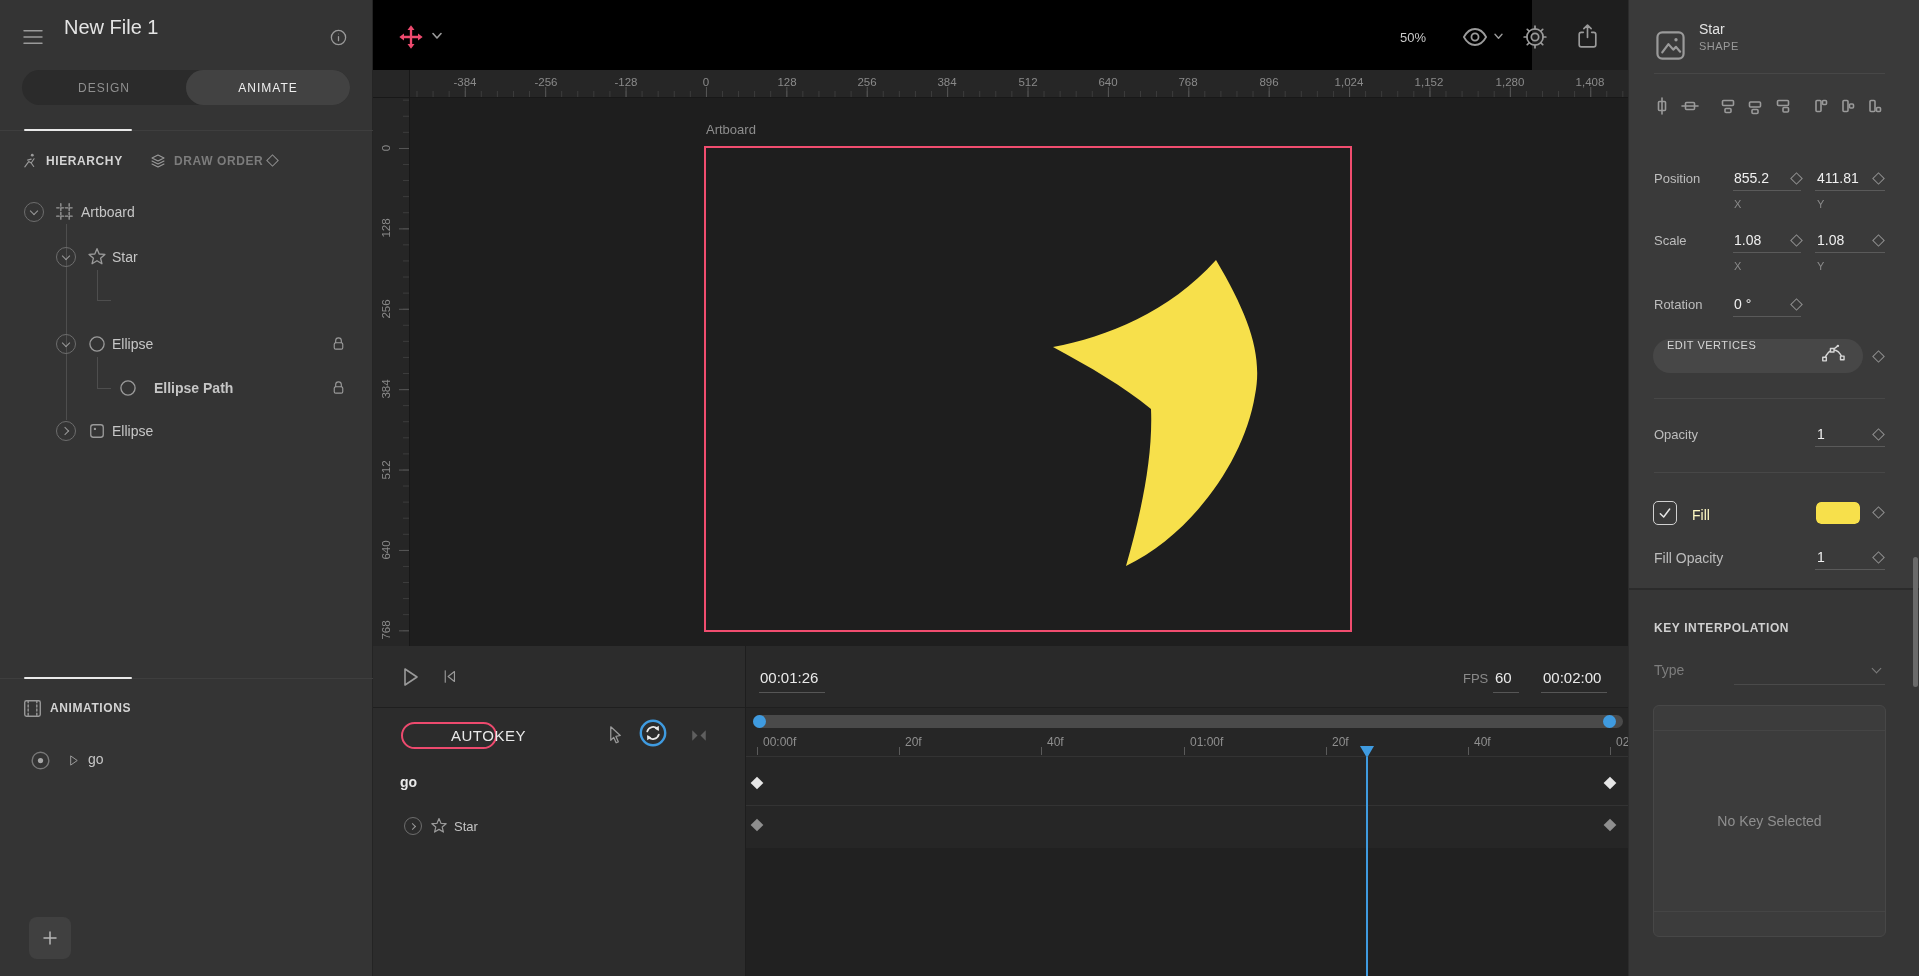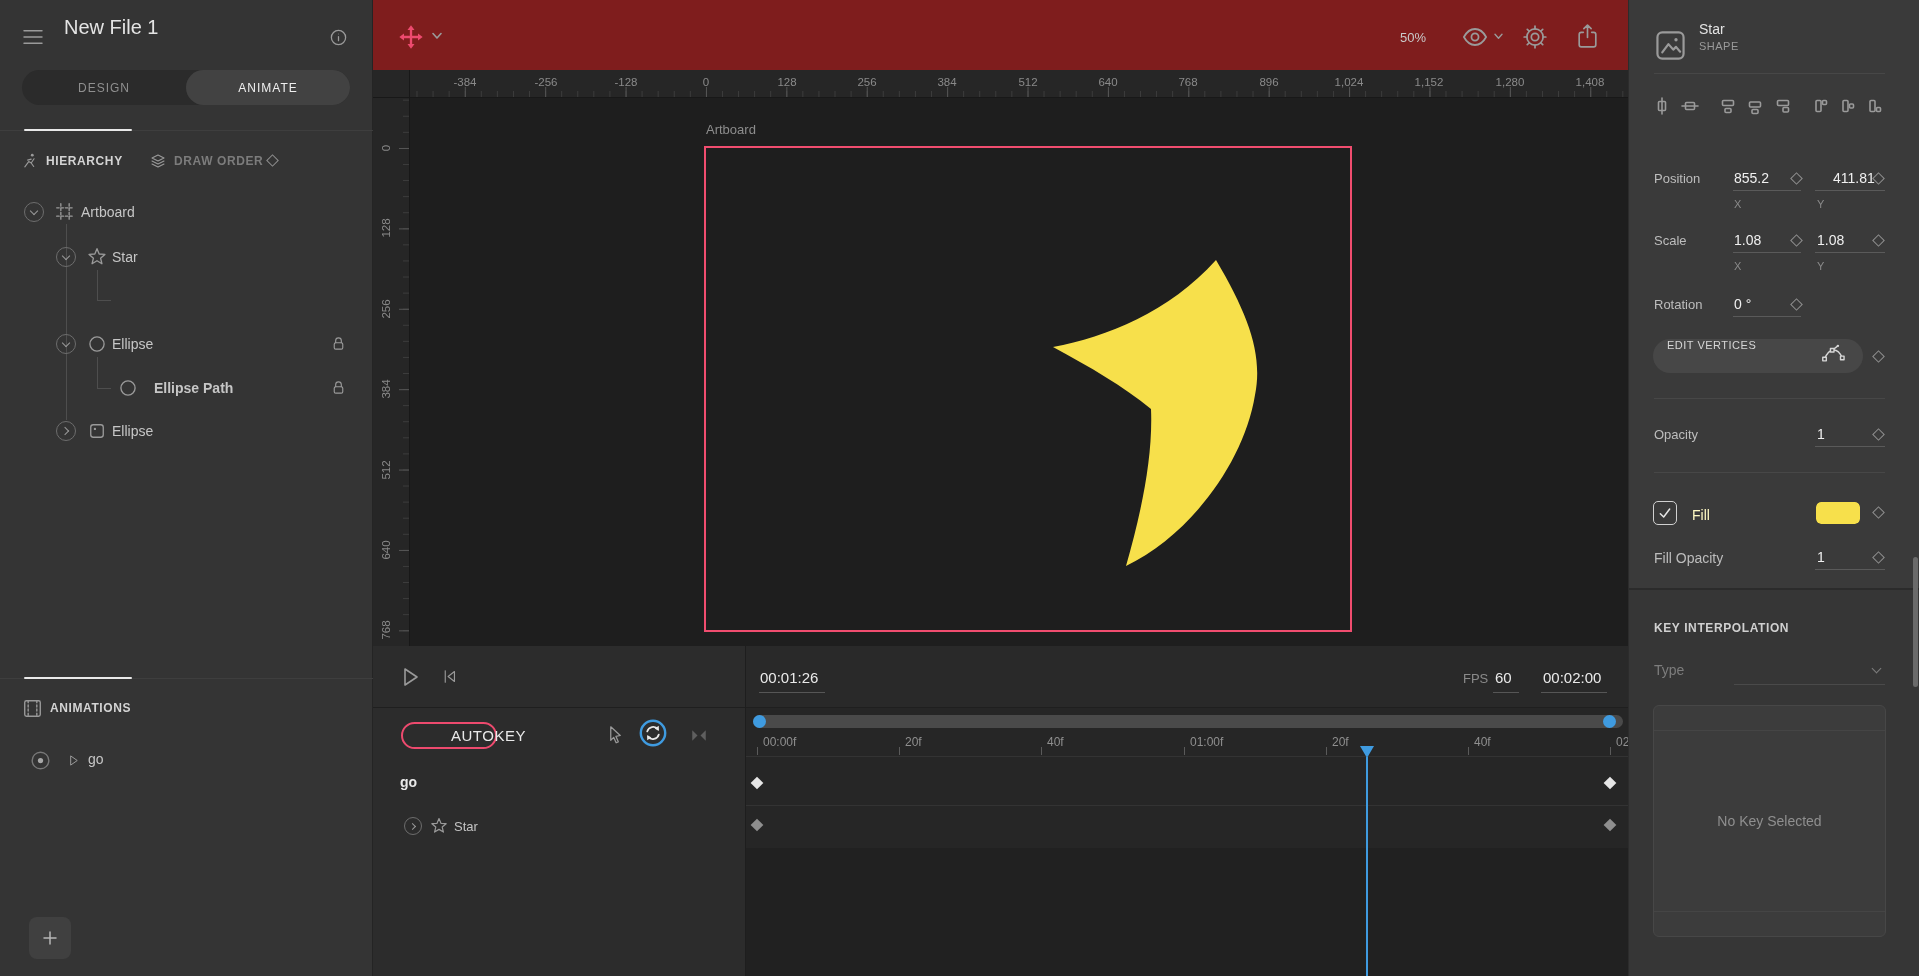--- a/index.html
+++ b/index.html
@@ -24,21 +24,21 @@
   .expander{width:20px;height:20px;border:1px solid #6d6d6d;border-radius:50%;display:flex;align-items:center;justify-content:center;}
   .chev{width:6px;height:6px;border-right:1.5px solid #9a9a9a;border-bottom:1.5px solid #9a9a9a;}
   .chev.down{transform:rotate(45deg);margin-top:-2px;}
   .chev.right{transform:rotate(-45deg);margin-left:-2px;}
   .gline{background:#4e4e4e;}
   .diamond-o{width:9px;height:9px;border:1px solid #8f8f8f;transform:rotate(45deg);}
   .plusbtn{left:29px;top:917px;width:42px;height:42px;background:#404040;border-radius:8px;display:flex;align-items:center;justify-content:center;}
 
   
   .canvas{left:373px;top:0;width:1255px;height:646px;background:#1e1e1e;}
-  .cv-toolbar{left:0;top:0;width:1255px;height:70px;background:#7f1d1d;padding-left:28px;}
+  .cv-toolbar{left:0;top:0;width:1159px;height:70px;background:#000000;padding-left:28px;}
   .zoom-label{font-size:13px;color:#c9c9c9;}
   .ruler-top{left:37px;top:70px;width:1218px;height:28px;background:#262626;border-bottom:1px solid #181818;
     background-image:linear-gradient(90deg,#555 0 1px,transparent 1px),linear-gradient(90deg,#3c3c3c 0 1px,transparent 1px);
     background-size:80.4px 10px,16.08px 6px;background-position:54.8px bottom,6.5px bottom;background-repeat:repeat-x;overflow:hidden;}
   .ruler-left{left:0;top:98px;width:37px;height:548px;background:#262626;border-right:1px solid #181818;
     background-image:linear-gradient(#555 0 1px,transparent 1px),linear-gradient(#3c3c3c 0 1px,transparent 1px);
     background-size:10px 80.4px,6px 16.08px;background-position:right 0px top 50px,right 0px top 1.7px;background-repeat:repeat-y;overflow:hidden;}
   .ruler-corner{left:0;top:70px;width:37px;height:28px;background:#262626;border-right:1px solid #181818;border-bottom:1px solid #181818;}
   .rnum{font-size:11.5px;color:#8a8a8a;transform:translateX(-50%);top:6px;white-space:nowrap;}
   .rnum-v{font-size:11.5px;color:#8a8a8a;left:13px;transform:translate(-50%,-50%) rotate(-90deg);white-space:nowrap;}
@@ -481,21 +481,21 @@
       <svg class="ico" width="18" height="18" viewBox="0 0 18 18" stroke-width="1.2">
           <rect x="5" y="3.5" width="5" height="11" rx="1"></rect>
           <rect x="11.5" y="10.5" width="4" height="4" rx="1"></rect>
         </svg>
     </div>
 
     <div class="abs insp-label" style="left:25px;top:171px;">Position</div>
     <div class="abs insp-val" style="left:105px;top:170px;">855.2</div>
     <div class="abs insp-ul" style="left:104px;top:190px;width:68px;"></div>
     <div class="abs diamond-o" style="left:163px;top:174px;"></div>
-    <div class="abs insp-val" style="left:204px;top:170px;">411.81</div>
+    <div class="abs insp-val" style="left:188px;top:170px;">411.81</div>
     <div class="abs insp-ul" style="left:186px;top:190px;width:70px;"></div>
     <div class="abs diamond-o" style="left:245px;top:174px;"></div>
     <div class="abs axis" style="left:105px;top:198px;">X</div>
     <div class="abs axis" style="left:188px;top:198px;">Y</div>
 
     <div class="abs insp-label" style="left:25px;top:233px;">Scale</div>
     <div class="abs insp-val" style="left:105px;top:232px;">1.08</div>
     <div class="abs insp-ul" style="left:104px;top:252px;width:68px;"></div>
     <div class="abs diamond-o" style="left:163px;top:236px;"></div>
     <div class="abs insp-val" style="left:188px;top:232px;">1.08</div>

